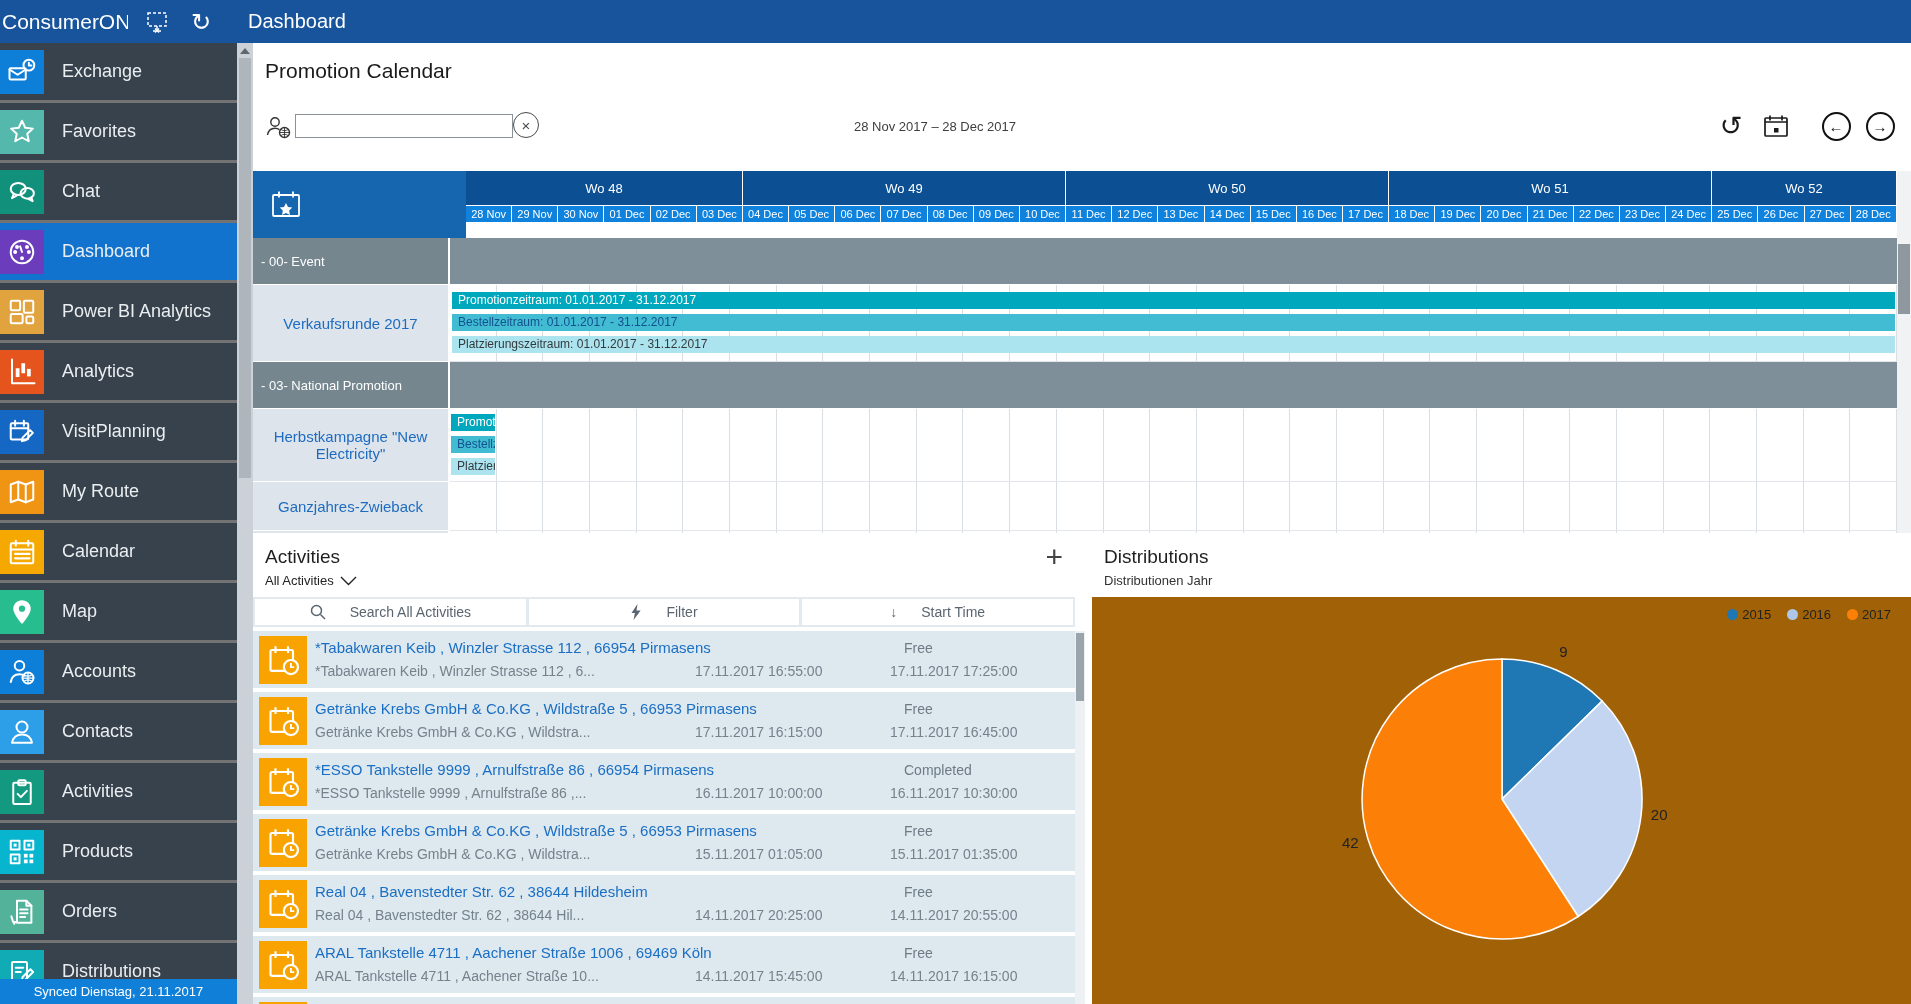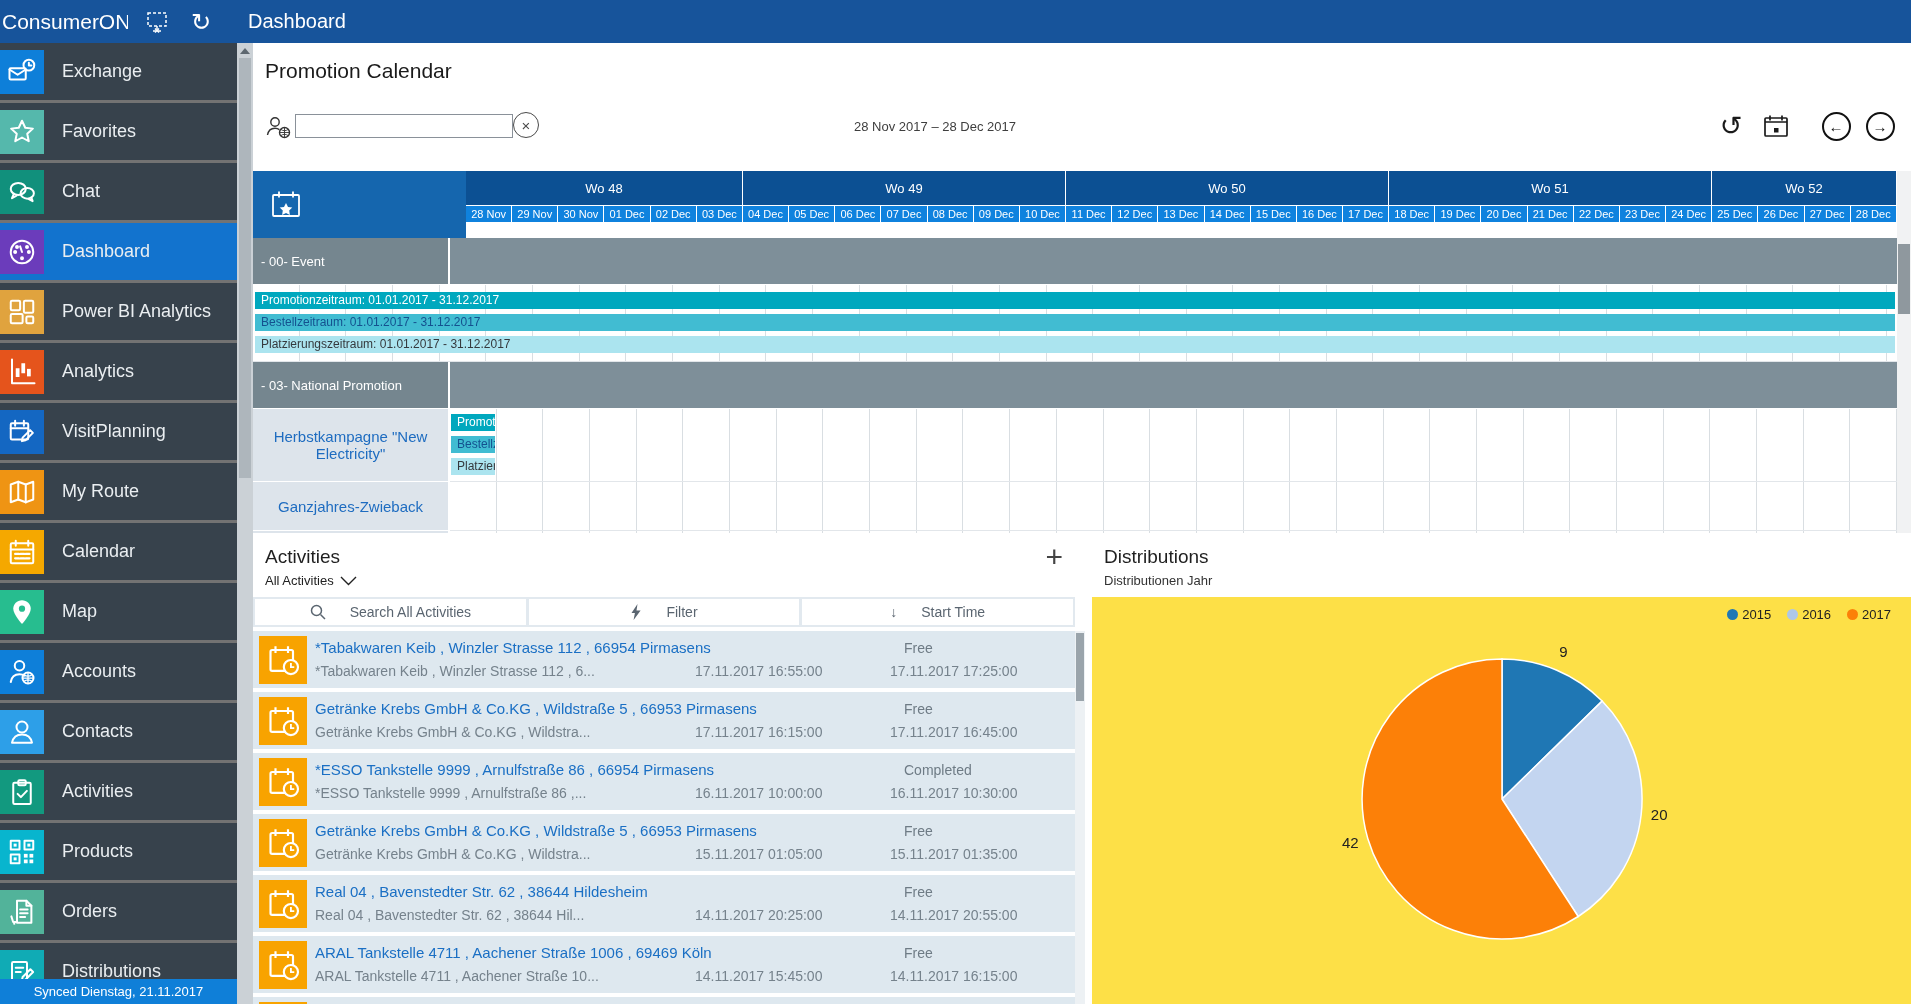--- a/index.html
+++ b/index.html
@@ -88,21 +88,21 @@
   .act-title{grid-column:2/4;grid-row:1;font-size:15px;color:#1A6FC4;white-space:nowrap;overflow:hidden;cursor:pointer;padding-top:4px}
   .act-sub{grid-column:2;grid-row:2;font-size:14px;color:#75828C;white-space:nowrap;overflow:hidden;text-overflow:ellipsis;max-width:345px;padding-bottom:6px}
   .act-start{grid-column:3;grid-row:2;font-size:14px;color:#75828C;padding-bottom:6px}
   .act-status{grid-column:4;grid-row:1;font-size:14px;color:#6E7B85;padding-left:14px;padding-top:4px}
   .act-end{grid-column:4;grid-row:2;font-size:14px;color:#75828C;padding-bottom:6px}
   .act-scroll{position:absolute;right:0;top:91px;width:10px;bottom:0;background:#EDF1F4}
   .act-scroll-thumb{position:absolute;left:1px;right:1px;top:2px;height:68px;background:#9AA4AB}
 
   .distributions{position:absolute;left:839px;top:497px;right:0;bottom:0}
   .panel-sub{position:absolute;left:12px;top:33px;font-size:13px;color:#333}
-  .chart{position:absolute;left:0;top:57px;right:0;bottom:0;background:#fde047}
+  .chart{position:absolute;left:0;top:57px;right:0;bottom:0;background:#a16207}
   .legend{position:absolute;top:10px;right:20px;display:flex;gap:16px;align-items:center;z-index:2}
   .legend-entry{display:flex;align-items:center;gap:4px;font-size:13px;color:#222;cursor:pointer}
   .legend-dot{width:11px;height:11px;border-radius:50%}
 </style>
 </head>
 <body>
 
 <div class="topbar">
   <div class="logo">ConsumerONE</div>
   <div class="topbar-icon">
@@ -415,20 +415,21 @@
           </div>
       </div>
     </div>
 
     <div class="g-row g-group">
       <div class="g-cell-label">- 00- Event</div>
       <div class="g-group-track"></div>
     </div>
 
     <div class="g-row" style="height:77px">
+      <div class="g-cell-label g-item-label">Verkaufsrunde 2017</div>
       <div class="g-track">
         <div class="bar full" style="top: 7px; background-color: rgb(0, 168, 190); color: rgb(255, 255, 255);">Promotionzeitraum: 01.01.2017 - 31.12.2017</div>
         <div class="bar full" style="top: 29px; background-color: rgb(65, 188, 210); color: rgb(20, 81, 143);">Bestellzeitraum: 01.01.2017 - 31.12.2017</div>
         <div class="bar full" style="top: 51px; background-color: rgb(171, 228, 239); color: rgb(53, 57, 61);">Platzierungszeitraum: 01.01.2017 - 31.12.2017</div>
       </div>
     </div>
 
     <div class="g-row g-group">
       <div class="g-cell-label">- 03- National Promotion</div>
       <div class="g-group-track"></div>

